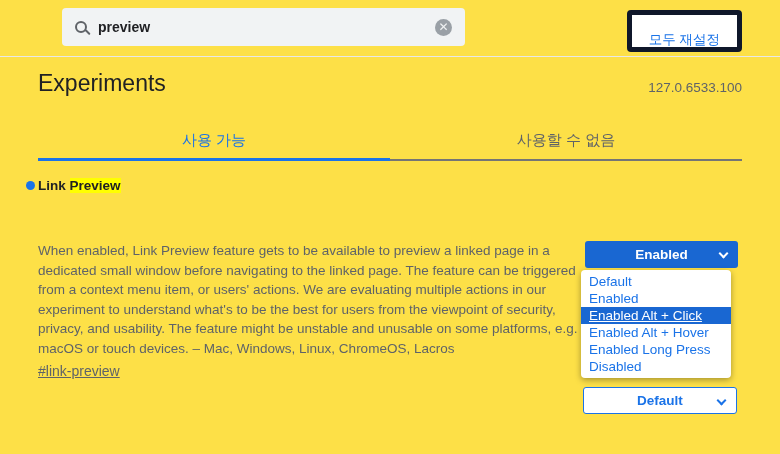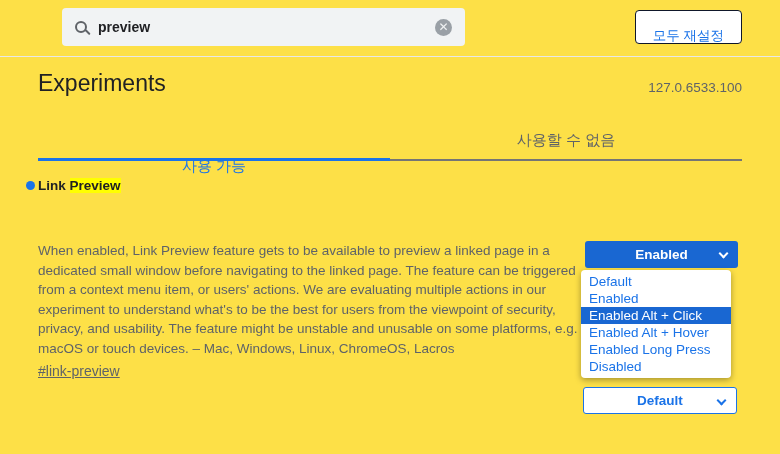--- a/index.html
+++ b/index.html
@@ -14,32 +14,32 @@
   .search-glass { position:relative; width:12px; height:12px; border:2px solid #5f6368;
     border-radius:50%; flex:0 0 auto; }
   .search-glass::after { content:""; position:absolute; width:7px; height:2px;
     background:#5f6368; transform:rotate(45deg); right:-6px; bottom:-2px; border-radius:1px; }
   .search-input { flex:1; border:none; background:transparent; outline:none;
     font-family:inherit; font-size:14px; font-weight:600; color:#202124; }
   .clear-btn { width:17px; height:17px; border-radius:50%; background:#9aa0a6;
     color:#f1f3f4; font-size:12px; font-weight:700; line-height:17px; text-align:center;
     border:none; cursor:pointer; flex:0 0 auto; font-family:inherit; }
   .reset-btn { position:absolute; right:38px; top:10px; height:34px; padding:16px 17px;
-    background:#fff; border:1px solid #0f172a; border-radius:4px; color:#1a73e8;
+    background:#fff; border:5px solid #0f172a; border-radius:4px; color:#1a73e8;
     font-family:inherit; font-size:13.5px; cursor:pointer; }
   .top-divider { position:absolute; left:0; top:56px; width:780px; height:1px; background:#e8e8e8; }
 
   
   .page-title { position:absolute; left:38px; top:70px; font-size:23px; font-weight:400; color:#202124; }
   .version { position:absolute; right:38px; top:80px; font-size:13.5px; color:#5f6368; }
 
   
   .tabs { position:absolute; left:38px; top:131px; width:704px; display:flex; }
   .tab { flex:1; text-align:center; font-size:15px; padding-bottom:14px; cursor:pointer; }
-  .tab.active { color:#1a73e8;margin-top:26px; }
+  .tab.active { color:#1a73e8; }
   .tab.inactive { color:#5f6368;text-align:center; }
   .underline-active { position:absolute; left:38px; top:158px; width:352px; height:3px; background:#1a73e8; }
   .underline-rest { position:absolute; left:390px; top:159px; width:352px; height:2px; background:#757575; }
 
   
   .flag { position:absolute; left:38px; width:549px; }
   .flag-1 { top:178px; }
   .flag-2 { top:358px; }
   .flag-title { position:relative; font-size:13.5px; font-weight:700; color:#202124; margin-bottom:6px; }
   .bullet { position:absolute; left:-12px; top:3px; width:9px; height:9px; border-radius:50%; background:#1a73e8; }
@@ -56,21 +56,21 @@
     border:1px solid #1a73e8; color:#1a73e8; }
   .chev { position:absolute; right:11px; top:9px; width:7px; height:7px;
     border-right:2px solid currentColor; border-bottom:2px solid currentColor;
     transform:rotate(45deg); }
 
   
   .menu { position:absolute; left:581px; top:270px; width:150px; background:#fff;
     border-radius:4px; box-shadow:0 2px 6px rgba(0,0,0,.35); padding:3px 0; z-index:5; }
   .menu-item { height:17px; line-height:17px; padding:0 8px; font-size:13.5px;
     color:#1a73e8; white-space:nowrap; cursor:pointer; }
-  .menu-item.selected { background:#1967d2; color:#fff; }
+  .menu-item.selected { background:#1967d2; color:#fff;text-decoration:underline; }
 </style>
 </head>
 <body>
 
 <div class="screen">
 
   <div class="search-bar">
     <span class="search-glass"></span>
     <input class="search-input" type="text" value="preview" style="">
     <button class="clear-btn">✕</button>

